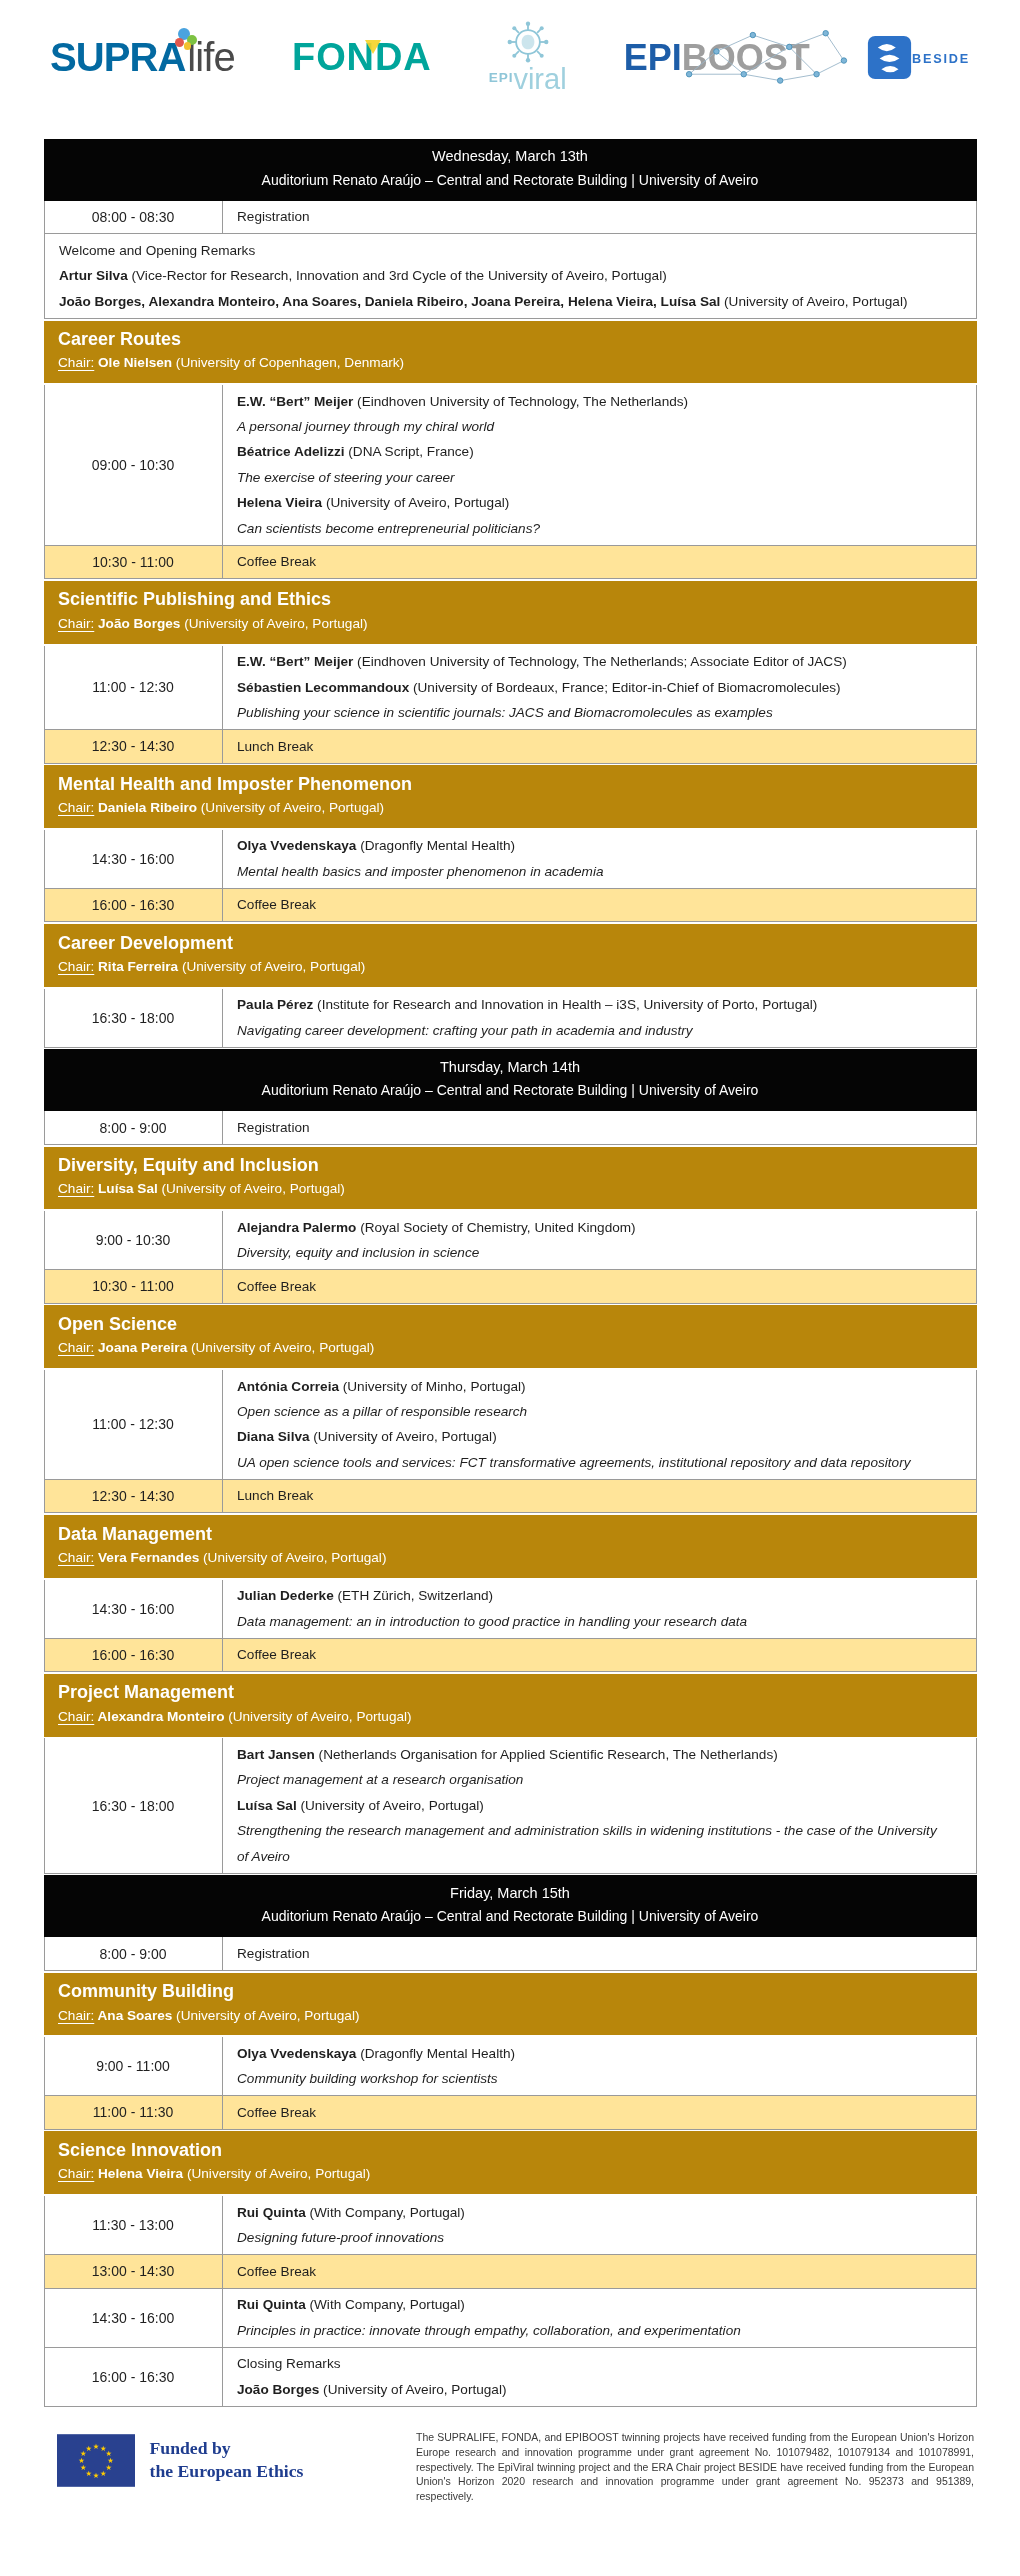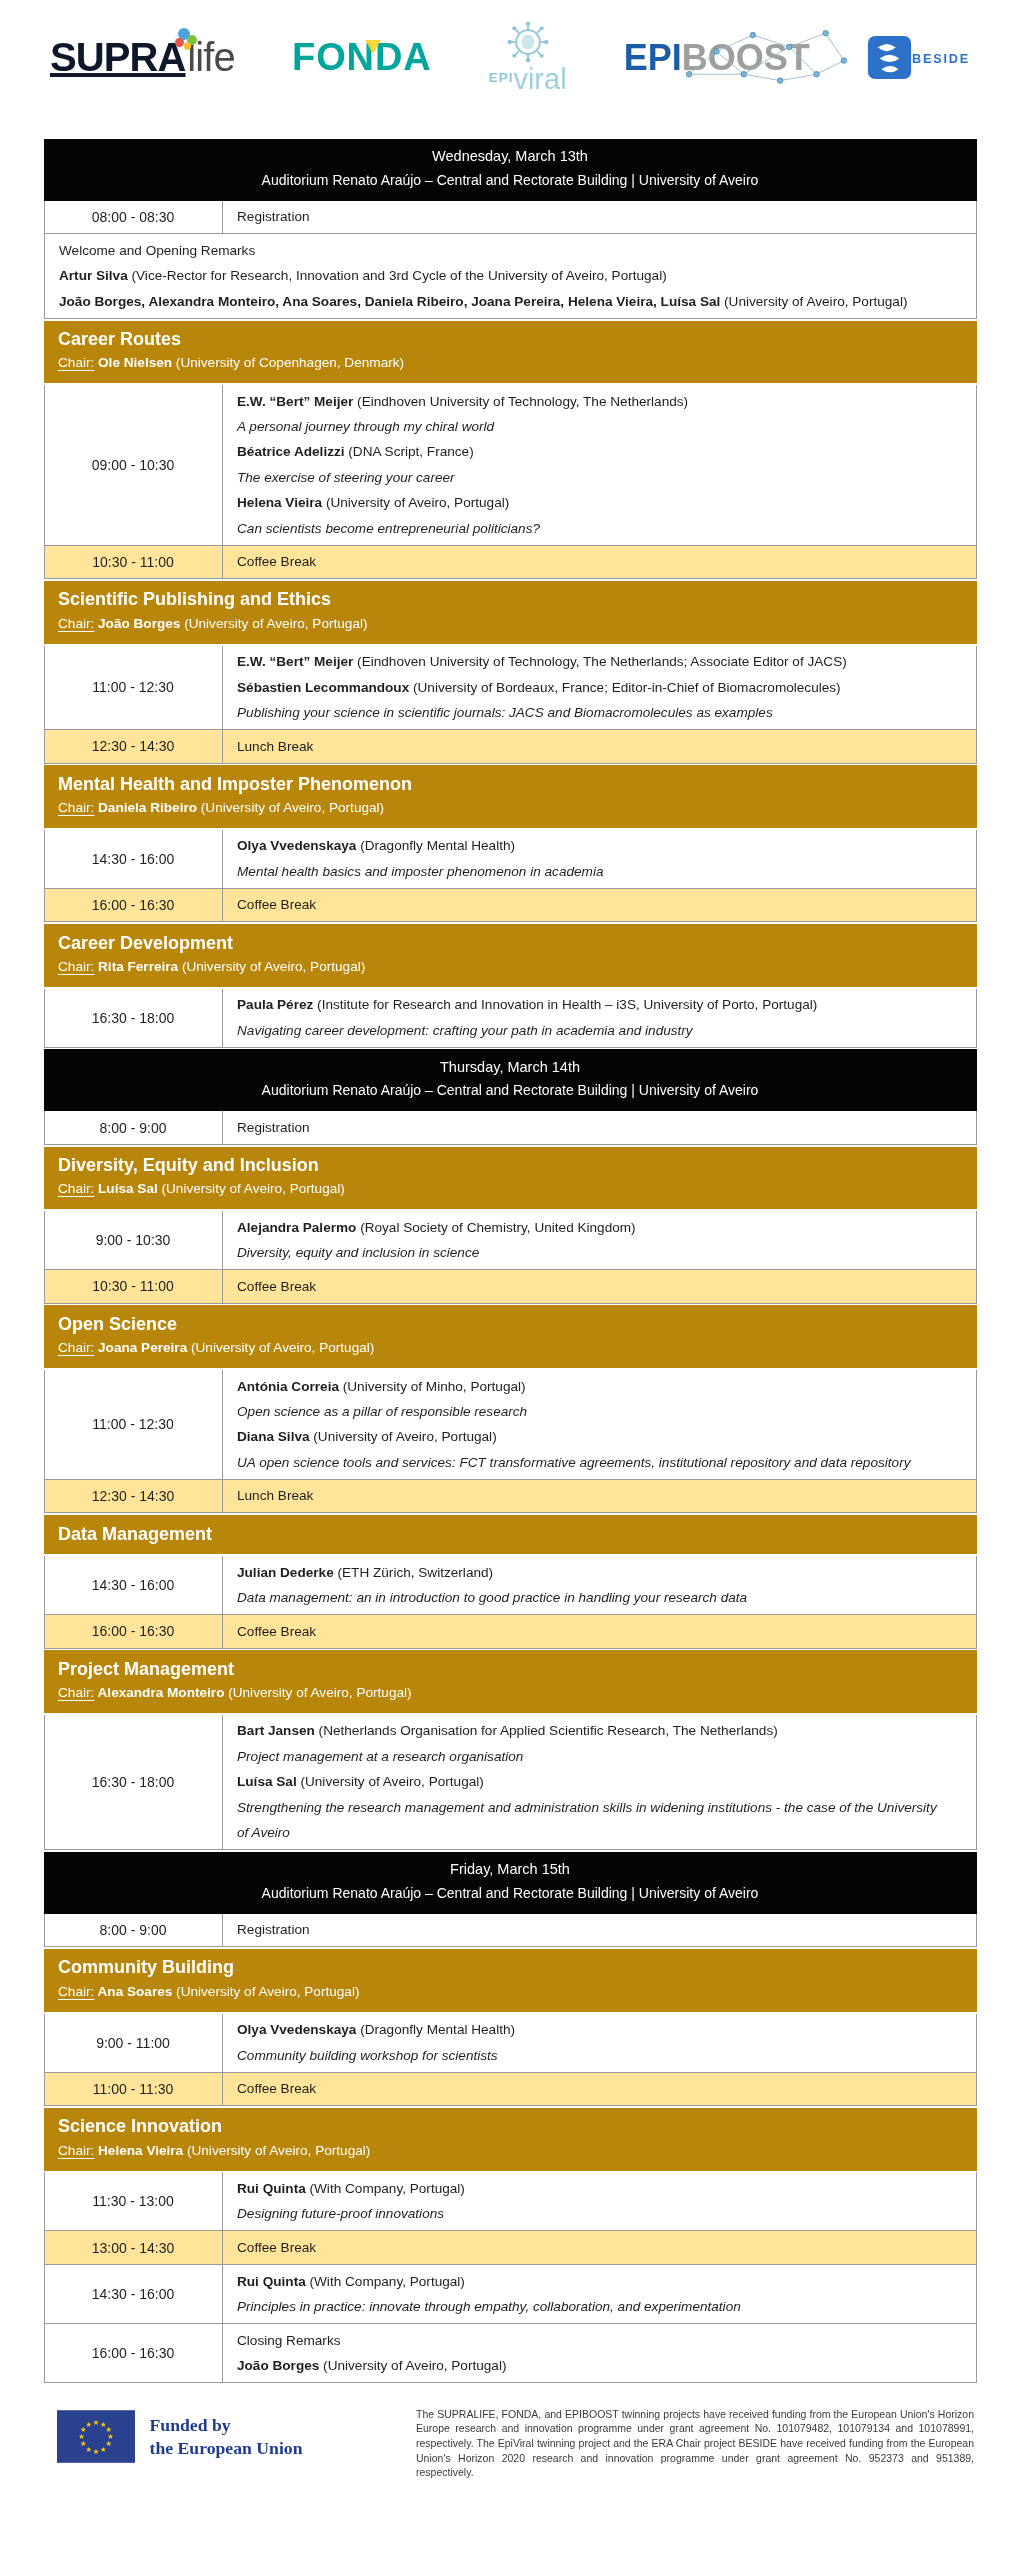--- a/index.html
+++ b/index.html
@@ -13,21 +13,21 @@
   *{box-sizing:border-box;}
   html,body{margin:0;padding:0;background:#fff;}
   body{font-family:"Liberation Sans",sans-serif;color:var(--ink);}
   .page{width:1020px;height:2576px;background:#fff;overflow:hidden;position:relative;}
 
   
   .logos{display:flex;align-items:center;justify-content:space-between;
          padding:20px 50px 0 50px;height:95px;}
   .logo{display:flex;align-items:center;position:relative;}
   .supralife{font-size:40px;letter-spacing:-0.9px;}
-  .supra{font-weight:800;color:#0f172a;text-decoration:underline;}
+  .supra{font-weight:800;color:#0369a1;}
   .life{font-weight:300;color:#4a4a4a;margin-left:1.8px;}
   .balloons{position:absolute;top:-7.3px;right:31px;width:31px;height:27px;}
   .balloons i{position:absolute;border-radius:50%;display:block;}
   .b1{width:11.8px;height:11.8px;background:#4aa3df;left:5.5px;top:0;}
   .b2{width:10px;height:10px;background:#7dc242;left:14.5px;top:7.3px;}
   .b3{width:9px;height:9px;background:#e2574c;left:1.8px;top:10px;}
   .b4{width:7.3px;height:7.3px;background:#f2c12e;left:11px;top:14.5px;}
   .fonda{font-size:38px;font-weight:700;color:#00A59B;letter-spacing:0.9px;position:relative;}
   .fonda-accent{position:absolute;left:52%;top:10%;width:0;height:0;
     border-left:8.2px solid transparent;border-right:8.2px solid transparent;
@@ -280,20 +280,21 @@
         </div>
       </div>
       <div class="row r brk">
         <div class="time">12:30 - 14:30</div>
         <div class="content">
           <div class="line"><span class="n">Lunch Break</span></div>
         </div>
       </div>
       <div class="row session">
         <div class="s-title">Data Management</div>
+        <div class="s-chair"><span class="u">Chair:</span><span class="b"> Vera Fernandes</span><span class="n"> (University of Aveiro, Portugal)</span></div>
       </div>
       <div class="row r">
         <div class="time">14:30 - 16:00</div>
         <div class="content">
           <div class="line"><span class="b">Julian Dederke</span><span class="n"> (ETH Zürich, Switzerland)</span></div>
           <div class="line"><span class="i">Data management: an in introduction to good practice in handling your research data</span></div>
         </div>
       </div>
       <div class="row r brk">
         <div class="time">16:00 - 16:30</div>
@@ -388,20 +389,20 @@
           <text x="43" y="48">★</text>
             <text x="35" y="46">★</text>
             <text x="29" y="40">★</text>
           <text x="27" y="32">★</text>
             <text x="29" y="24">★</text>
             <text x="35" y="18">★</text>
         </g>
       </svg>
       <div class="eu-text">
         <div>Funded by</div>
-        <div>the European Union</div>
+        <div>the European Ethics</div>
       </div>
     </div>
     <p class="disclaimer">The SUPRALIFE, FONDA, and EPIBOOST twinning projects have received funding from the European Union's Horizon Europe research and innovation programme under grant agreement No. 101079482, 101079134 and 101078991, respectively. The EpiViral twinning project and the ERA Chair project BESIDE have received funding from the European Union's Horizon 2020 research and innovation programme under grant agreement No. 952373 and 951389, respectively.</p>
   </footer>
 
 </div>
 
 
 </body></html>

